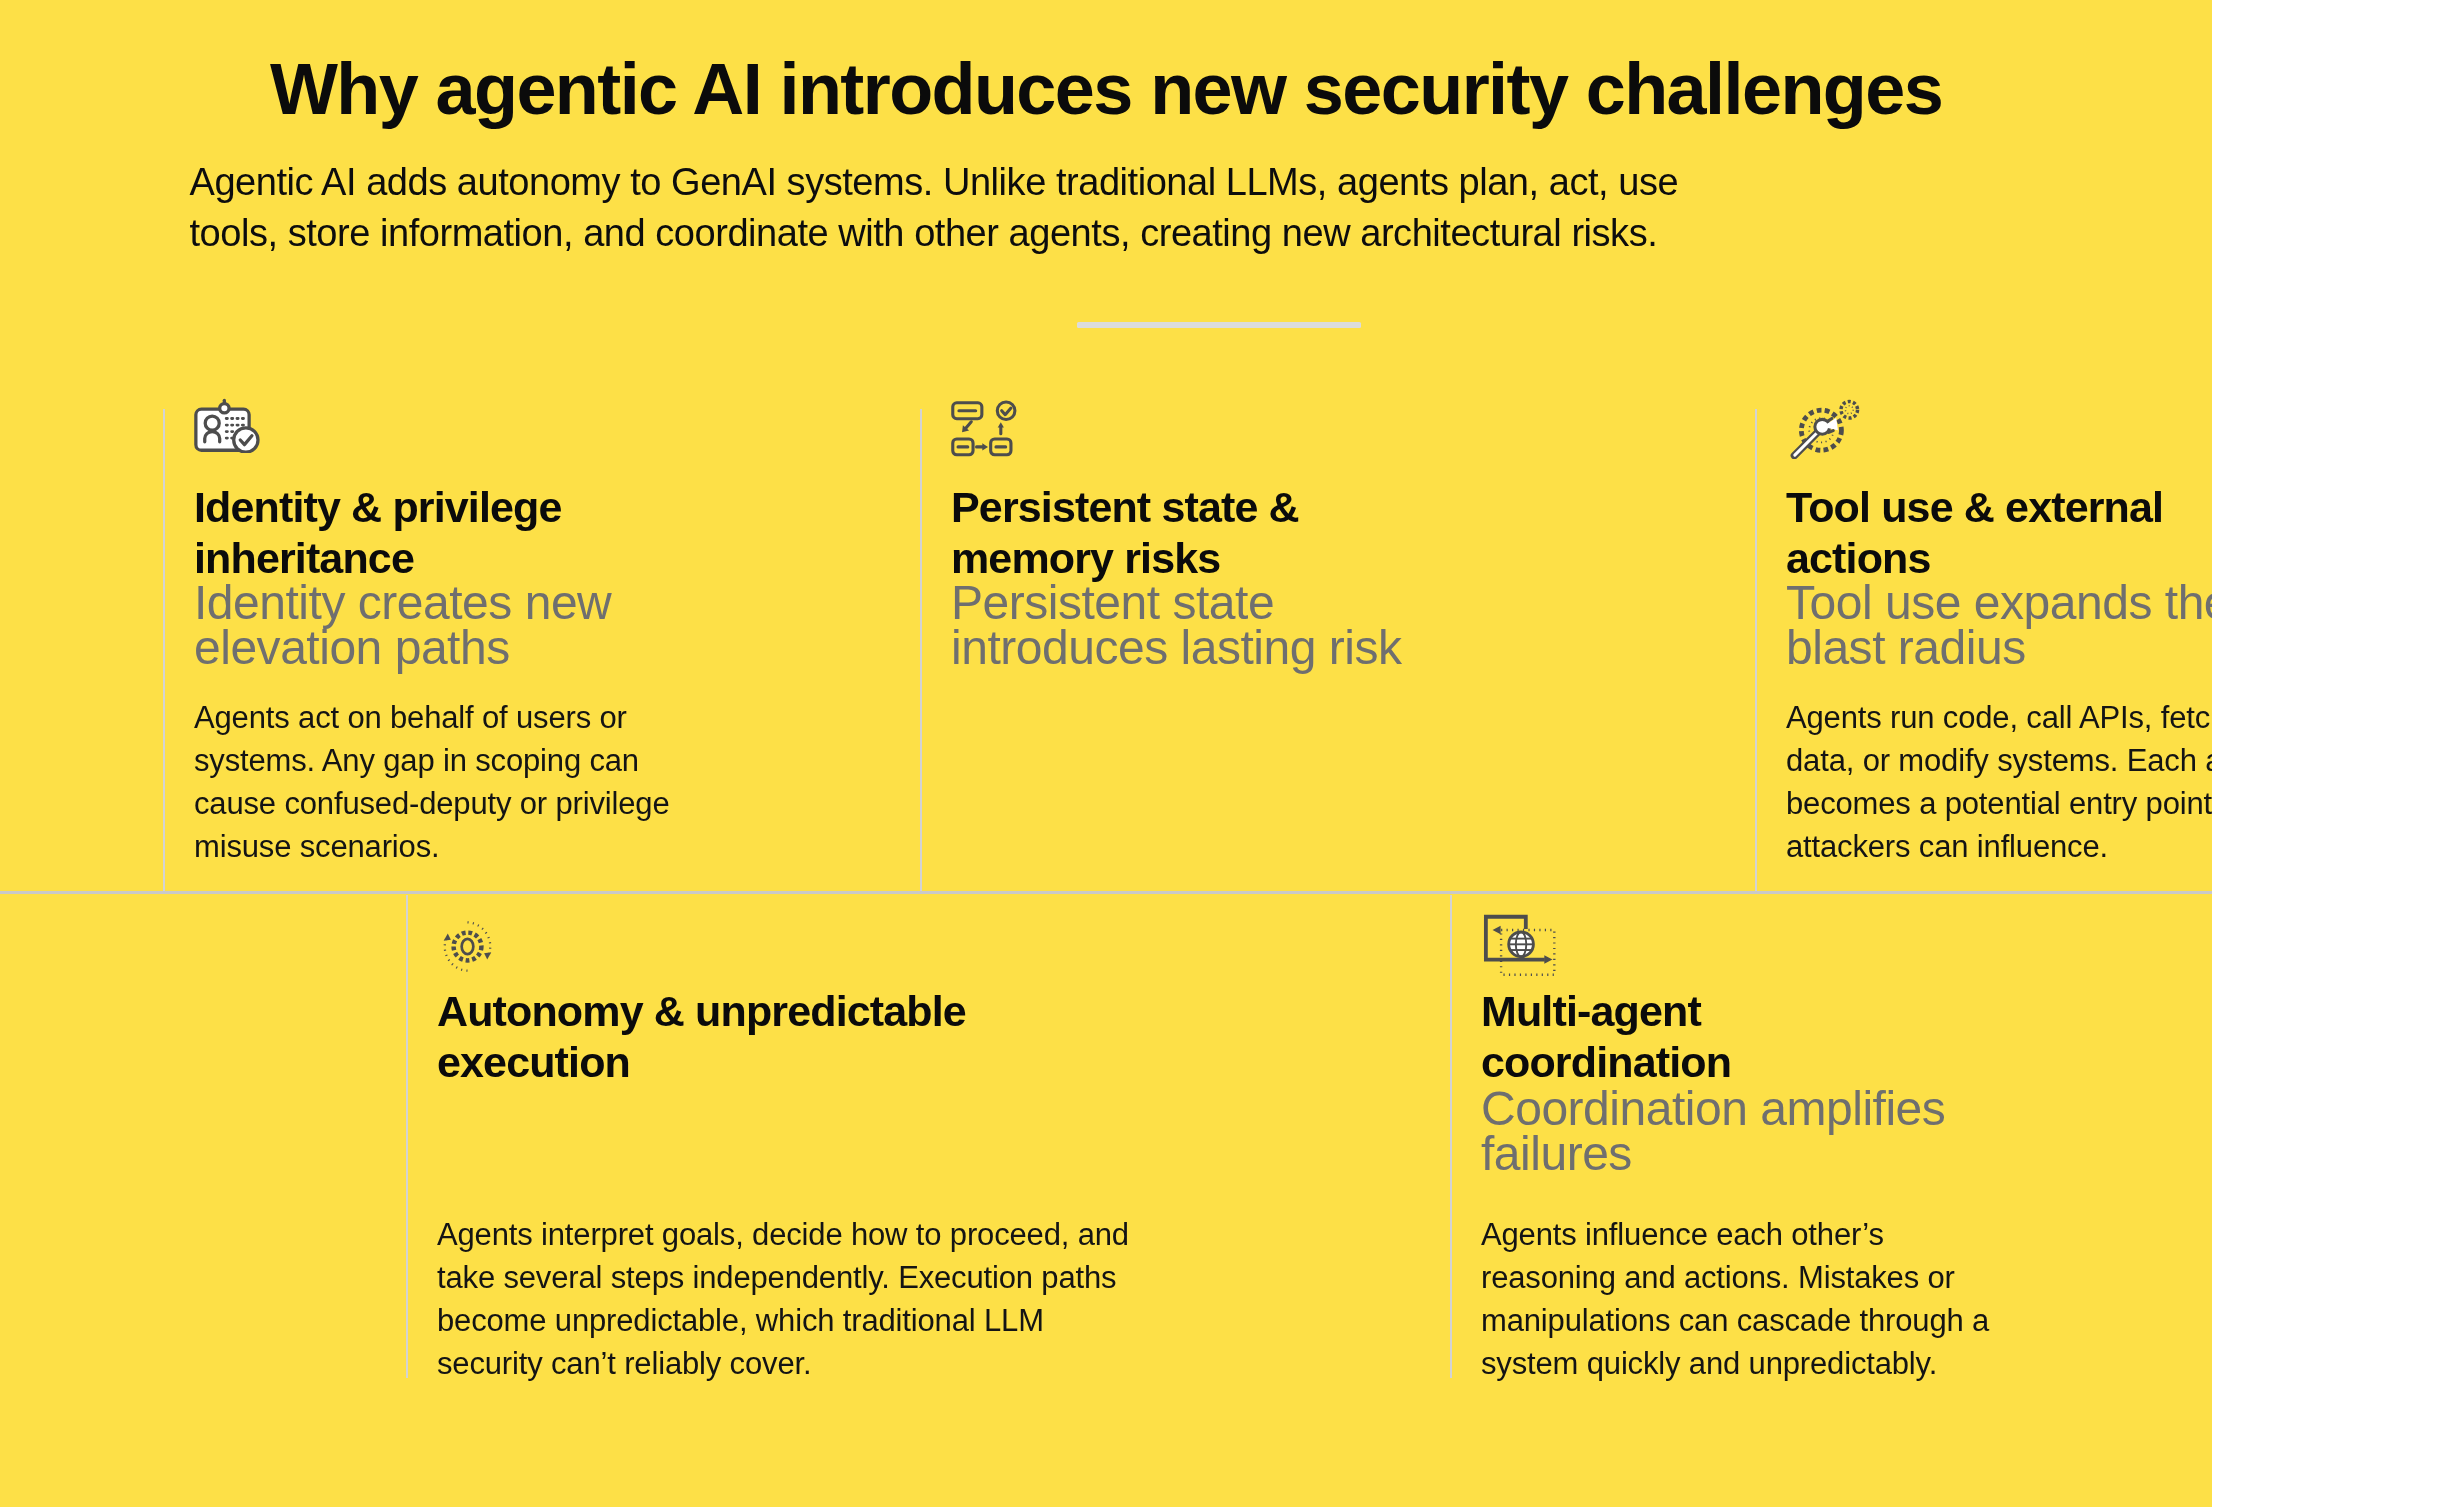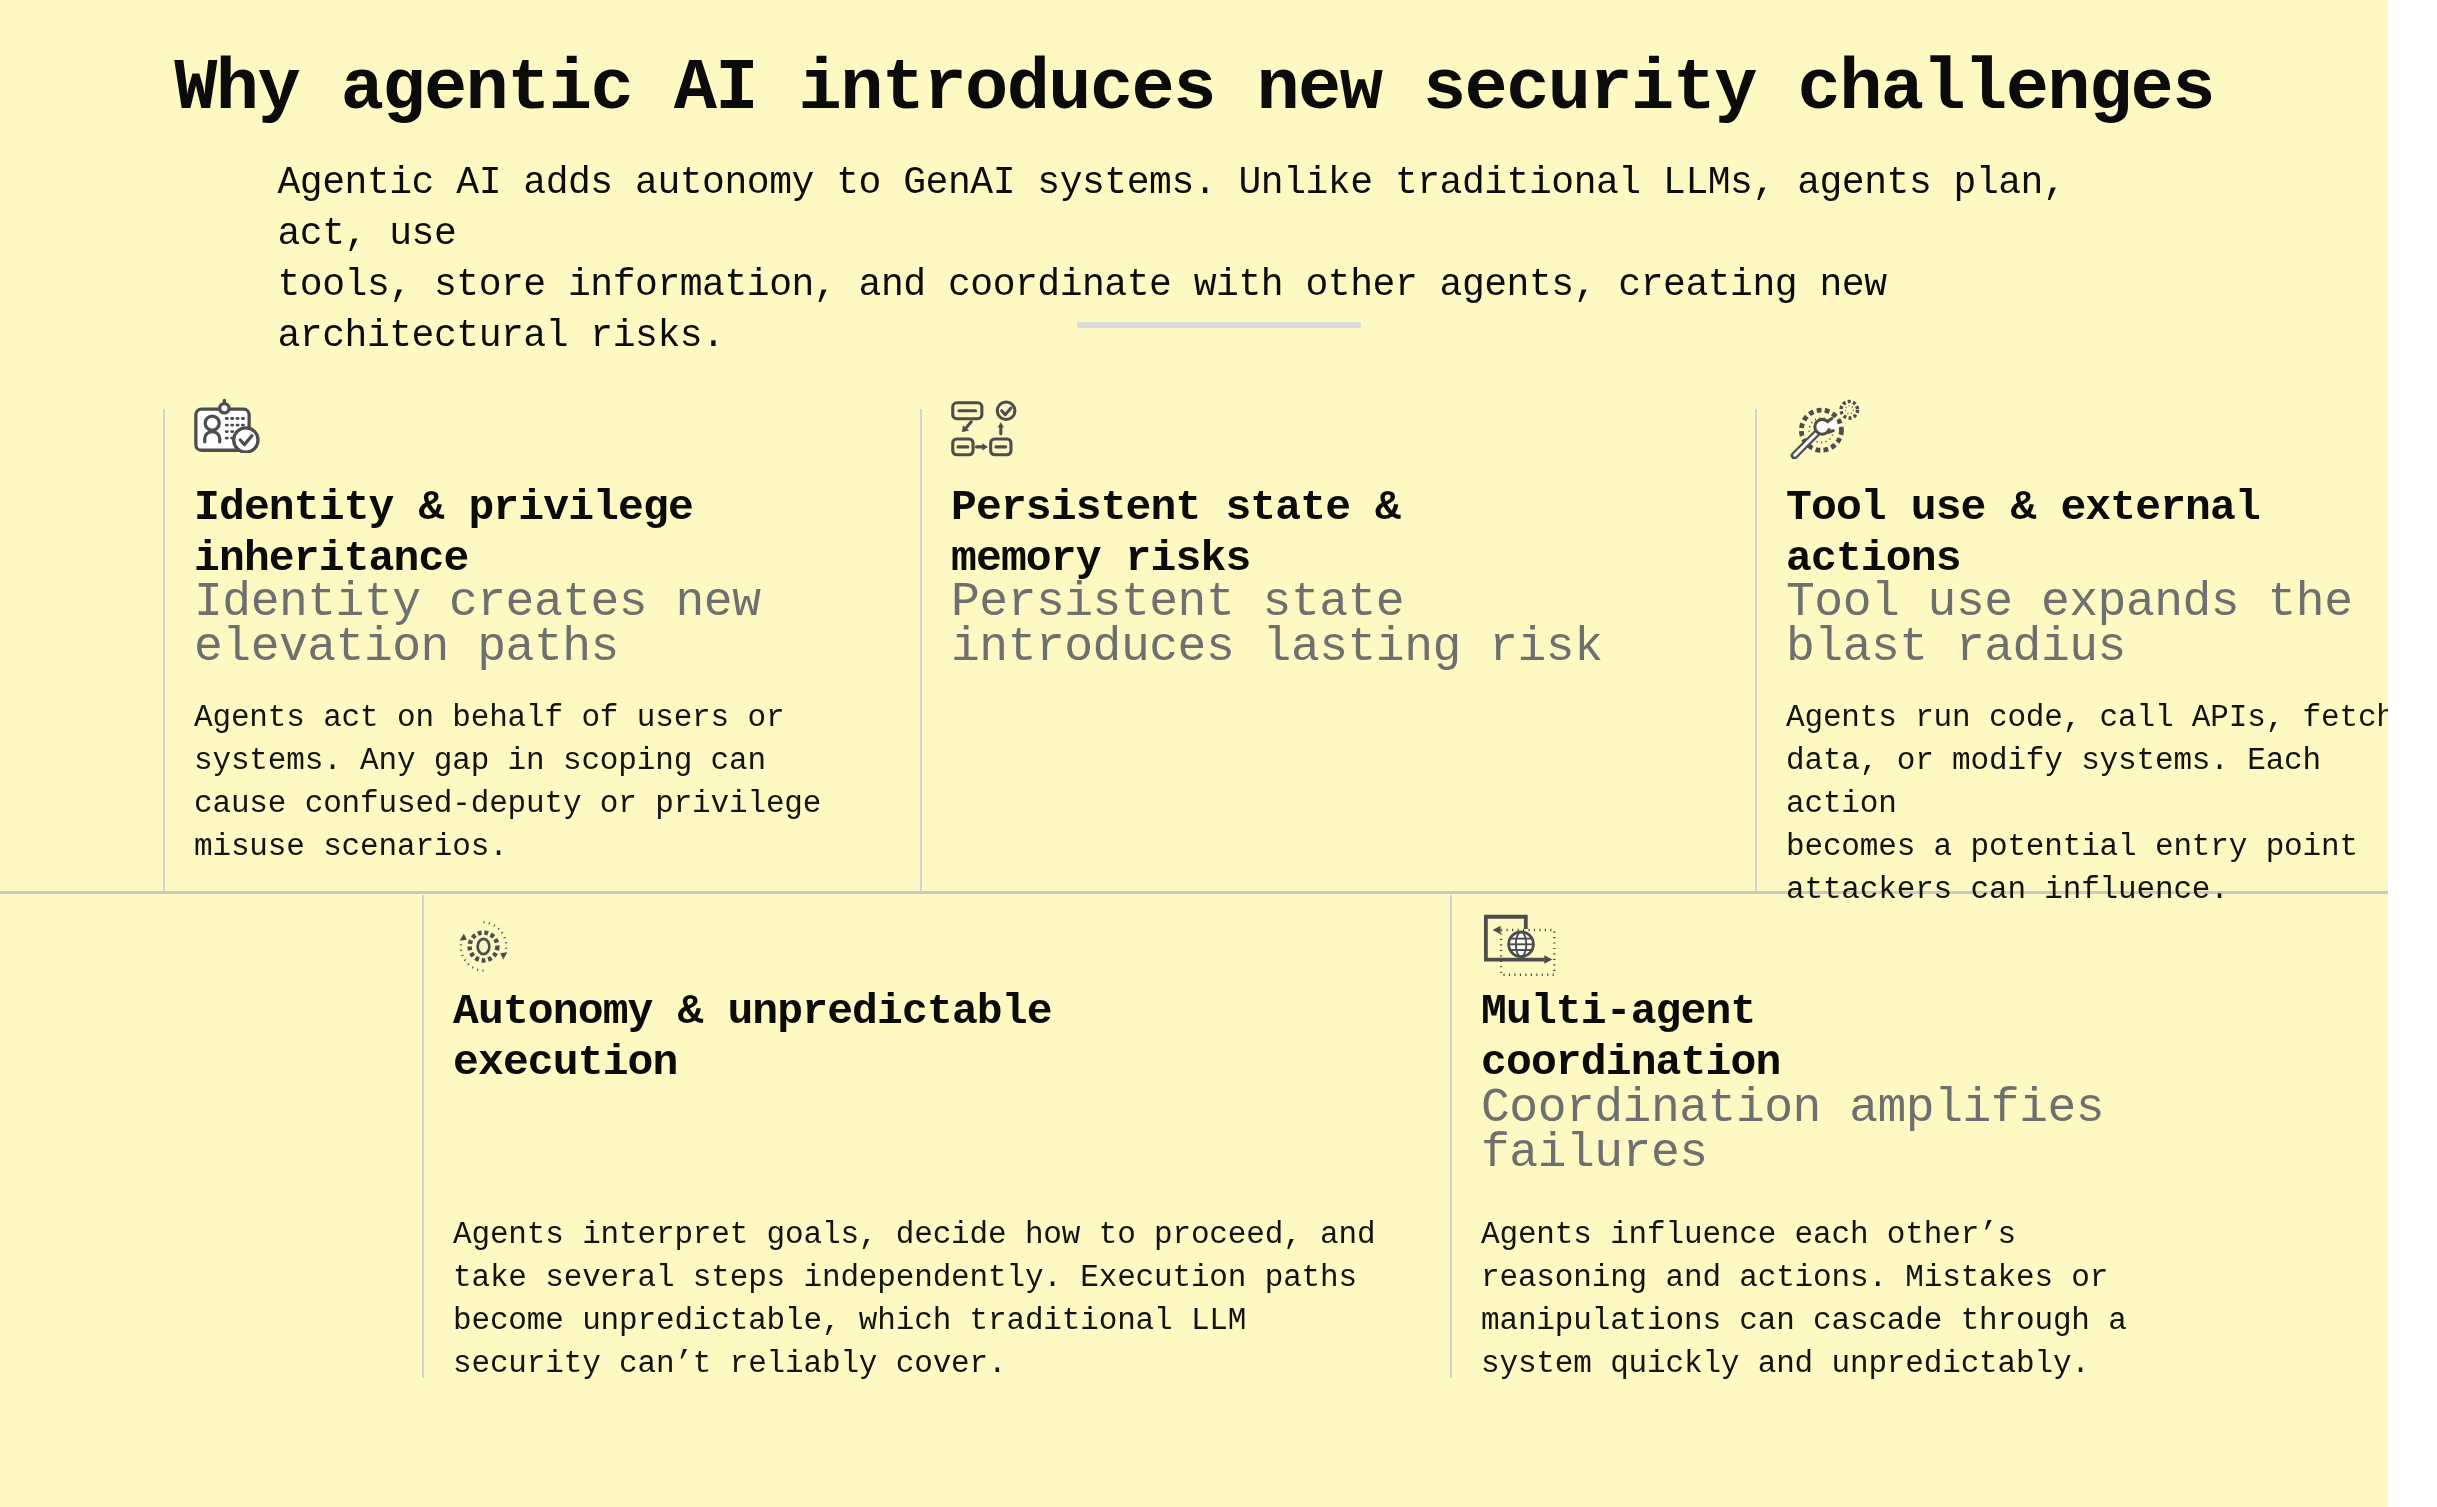--- a/index.html
+++ b/index.html
@@ -1,23 +1,23 @@
 <!DOCTYPE html>
 <html style="font-size:7.8px"><head>
 <meta charset="utf-8">
 <style>
   * { margin: 0; padding: 0; box-sizing: border-box; }
   html, body { background: #ffffff; }
   .page {
     position: relative;
-    width: 2388px;
+    width: 2212px;
     height: 1508px;
-    background: #fef9c3;
+    background: #fde047;
     overflow: hidden;
-    font-family: Liberation Mono, monospace;
+    font-family: Liberation Sans, sans-serif;
     color: #141414;
   }
   .pre { white-space: pre-line; }
 
   .main-title {
     position: absolute;
     top: 48px; left: 0;
     width: 100%;
     text-align: center;
     font-size: 72px;
@@ -49,21 +49,21 @@
     width: 2438px; height: 2.9px;
     background: #c9c9c9;
   }
 
   .card { position: absolute; }
   .row-top    { top: 366px;  height: 525px; }
   .row-bottom { top: 895px; height: 483px;  }
   .card-1 { left: 163px;  width: 756px; }
   .card-2 { left: 920px; width: 836px; }
   .card-3 { left: 1755px; width: 683px; }
-  .card-4 { left: 406px;  width: 1044px; margin-left: 16px; }
+  .card-4 { left: 406px;  width: 1044px; }
   .card-5 { left: 1450px; width: 987px; }
 
   .vline {
     position: absolute;
     left: 0; width: 2.4px;
     background: #d3d3d3;
   }
   .row-top    .vline { top: 43px; height: 482px; }
   .row-bottom .vline { top: 0;    height: 483px; }
 

